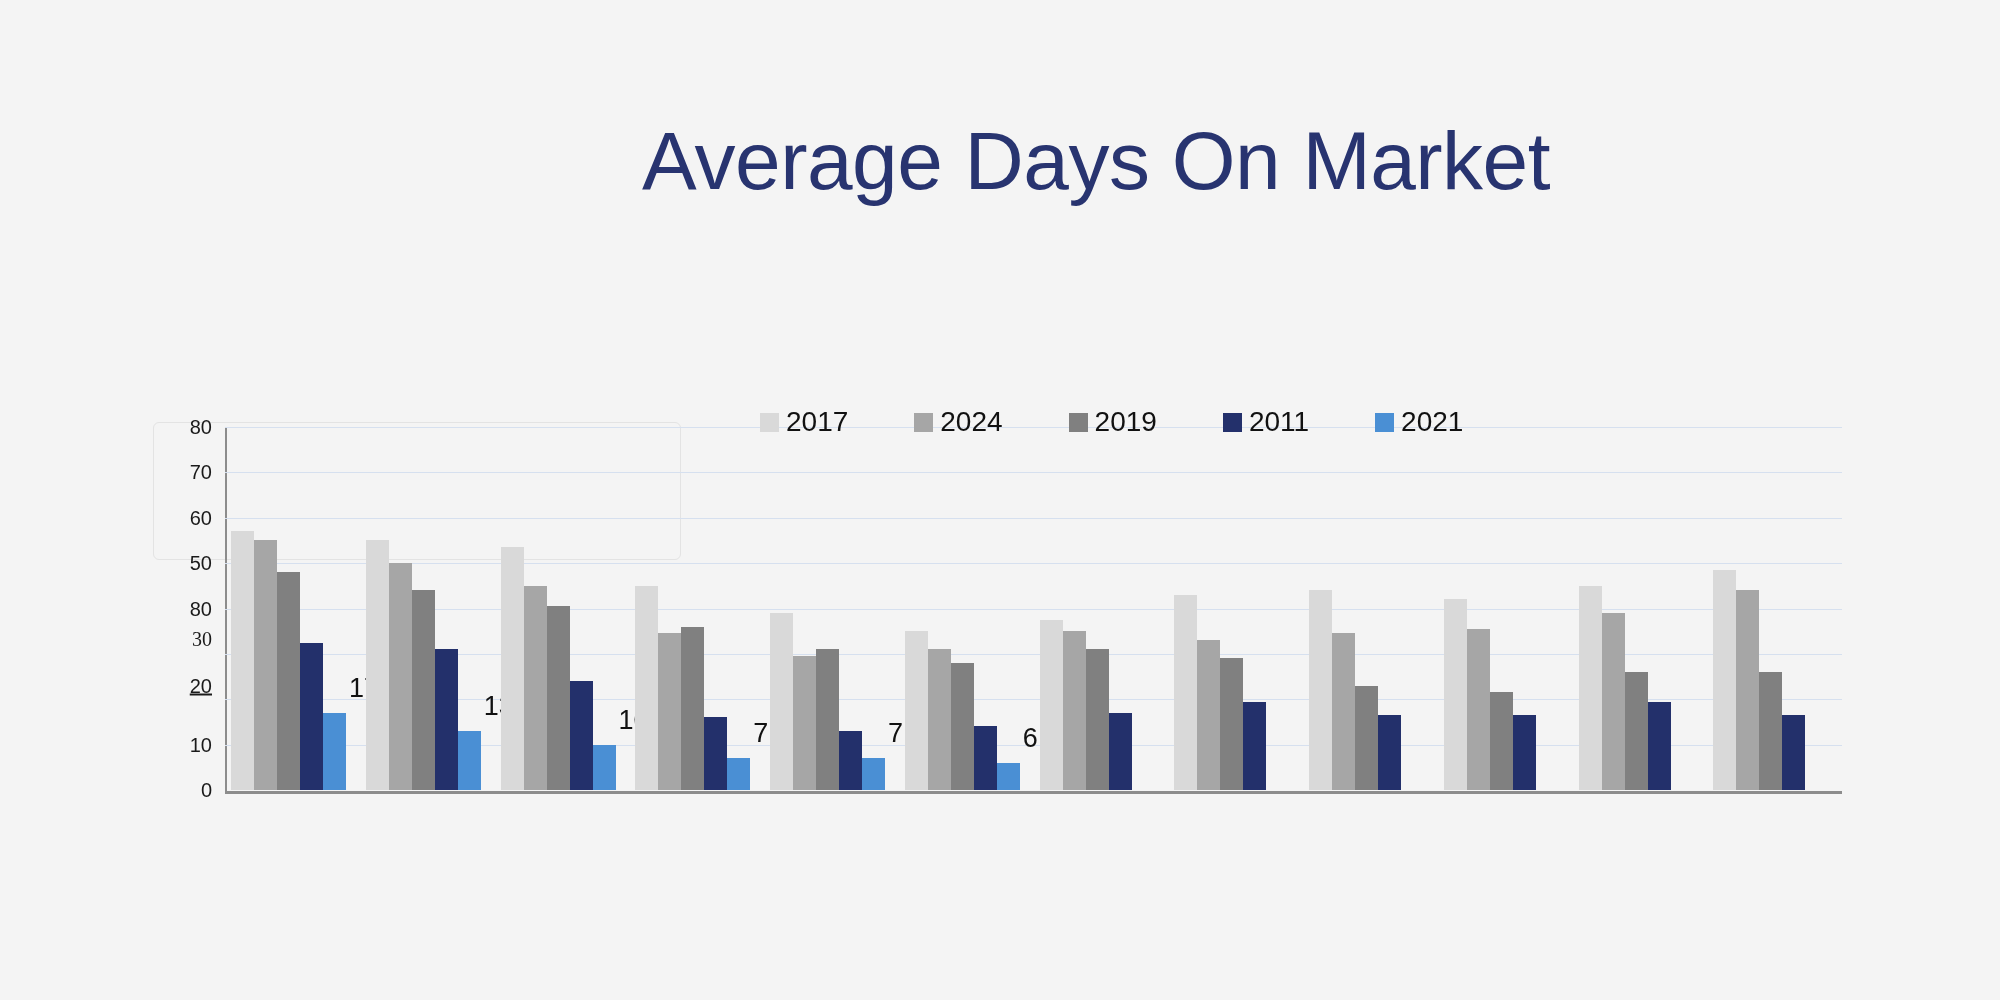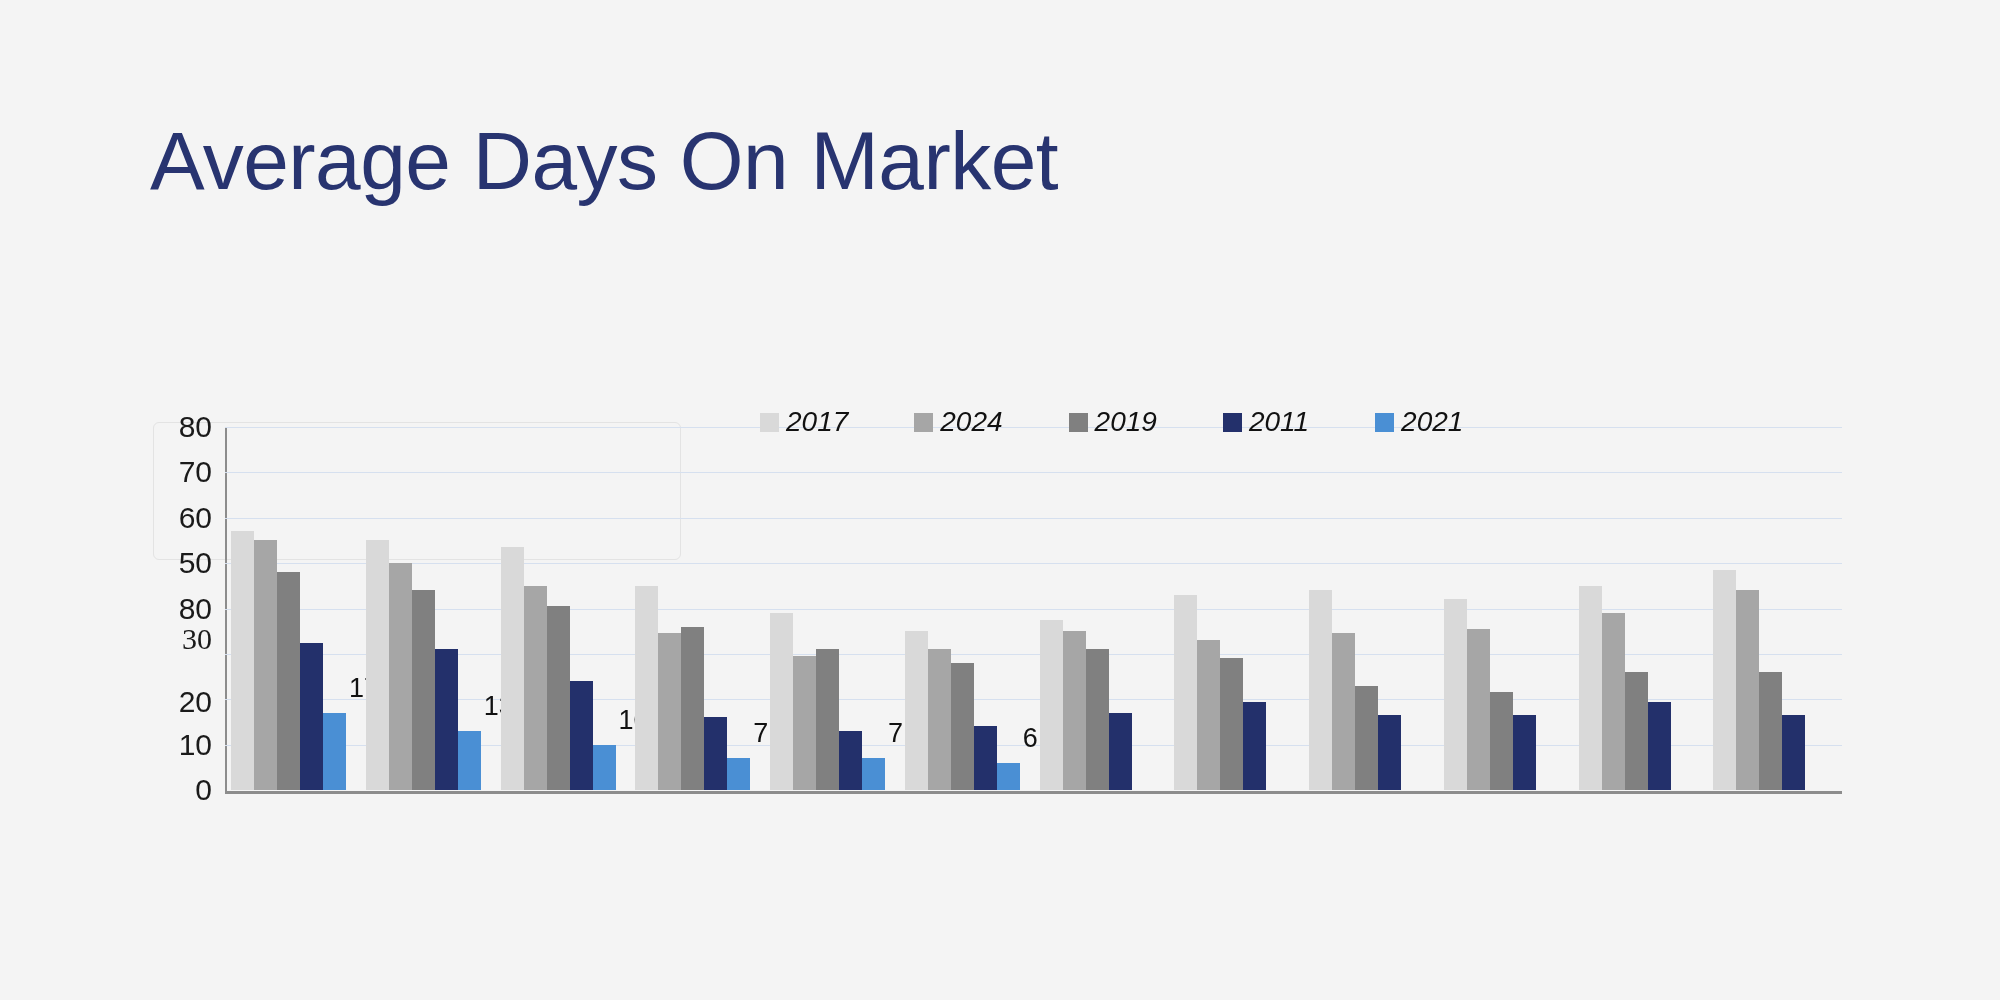--- a/index.html
+++ b/index.html
@@ -15,20 +15,21 @@
     font-family: "Liberation Sans", sans-serif;
     position: relative;
   }
 
   
   .header {
     position: absolute;
     left: 150px;
     top: 120px;
     width: 1400px;
+    text-align: right;
   }
 
   .page-title {
     font-size: 82px;
     font-weight: 400;
     color: #283470;
     letter-spacing: -0.5px;
     line-height: 1.0;
     white-space: nowrap;
   }
@@ -68,21 +69,21 @@
     position: absolute;
     left: 150px;
     top: 32px;
     width: 62px;
     height: 363px;
   }
   .y-tick {
     position: absolute;
     right: 0;
     transform: translateY(-50%);
-    font-size: 30px;
+    font-size: 20px;
     color: #1a1a1a;
     text-align: center;
     white-space: nowrap;
   }
 
   
   .plot {
     position: absolute;
     left: 225px;
     top: 32px;
@@ -125,21 +126,20 @@
     top: 13px;
     display: flex;
     align-items: center;
     gap: 66px;
     z-index: 5;
   }
   .legend-item {
     display: flex;
     align-items: center;
     gap: 7px;
-    font-style: italic;
   }
   .legend-swatch {
     width: 19px;
     height: 19px;
     display: block;
   }
   .legend-label {
     font-size: 28px;
     color: #111;
     line-height: 1;
@@ -213,21 +213,21 @@
   <div class="page-title">Average Days On Market</div>
 </div>
 
 <div class="chart-wrap">
 
   <div class="chart-frame"></div>
 
   <div class="y-axis" id="y-axis">
       <div class="y-tick" style="top: 363px;">0</div>
       <div class="y-tick" style="top: 317.625px;">10</div>
-      <div class="y-tick" style="top: 275px;">20</div>
+      <div class="y-tick" style="top: 259px; text-decoration: underline;">20</div>
       <div class="y-tick" style="top: 212px; font-family: Liberation Serif, serif;">30</div>
       <div class="y-tick" style="top: 181.5px;">80</div>
       <div class="y-tick" style="top: 136.125px;">50</div>
       <div class="y-tick" style="top: 90.75px;">60</div>
       <div class="y-tick" style="top: 45.375px;">70</div>
       <div class="y-tick" style="top: 0px;">80</div>
     </div>
 
   <div class="axis-y-line"></div>
   <div class="axis-x-line"></div>

